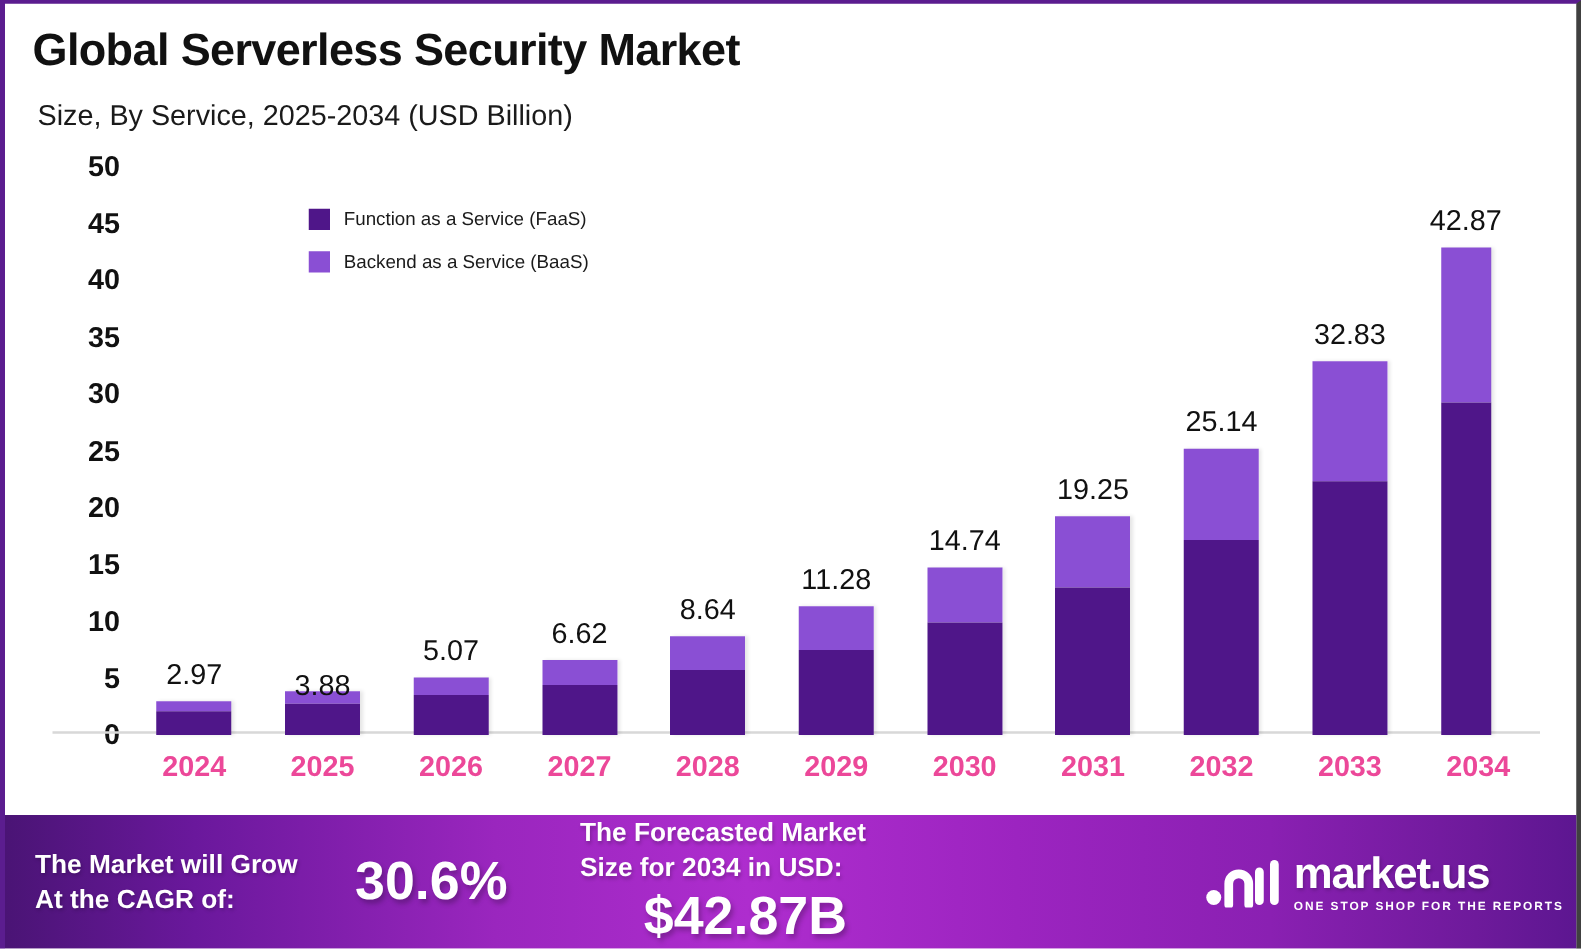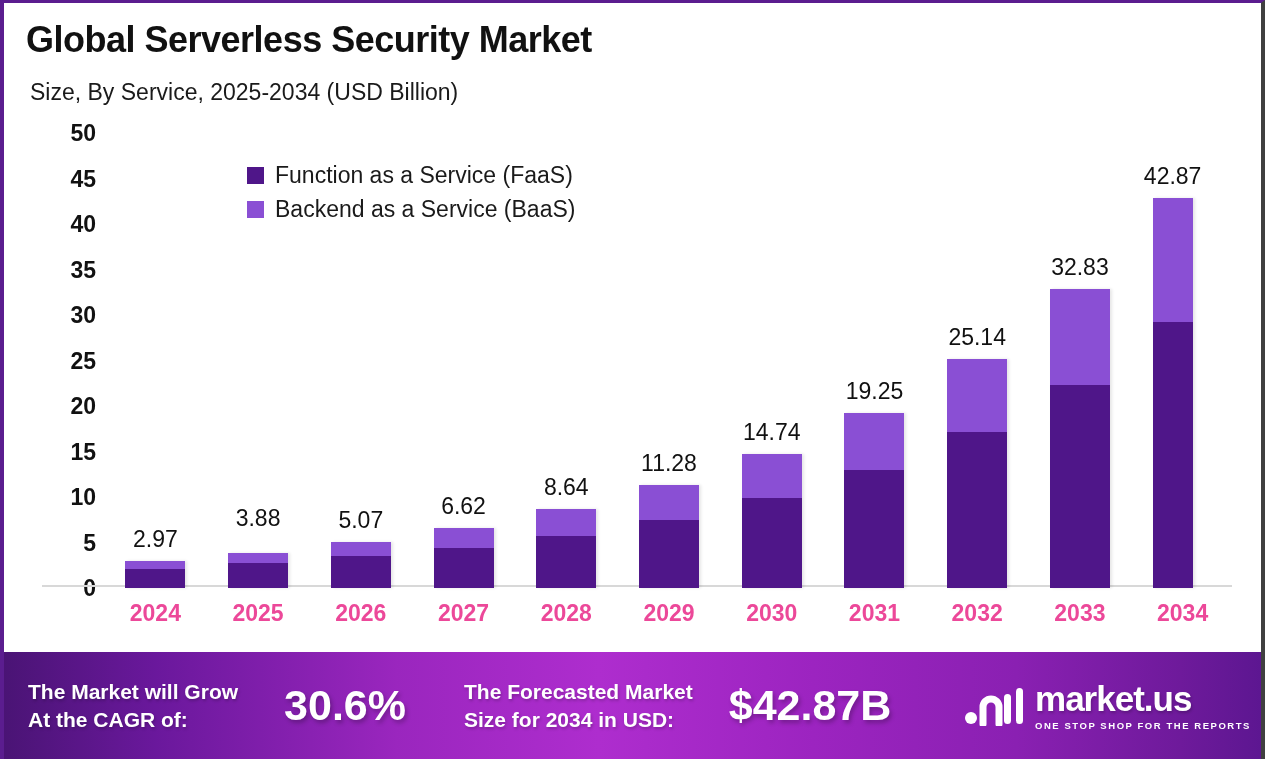--- a/index.html
+++ b/index.html
@@ -54,21 +54,21 @@
     align-items: center;
     height: 34px;
   }
   .legend-swatch {
     width: 17px;
     height: 17px;
     flex: 0 0 17px;
   }
   .legend-label {
     margin-left: 11px;
-    font-size: 23px;
+    font-size: 15px;
     color: #1a1a1a;
     white-space: nowrap;
   }
 
   
   .plot {
     position: absolute;
     left: 100px;
     top: 130px;
     width: 1130px;
@@ -245,21 +245,21 @@
           <div class="seg" style="height: 8.372px; background: rgb(138, 79, 212);"></div>
           <div class="seg" style="height: 18.655px; background: rgb(79, 22, 137);"></div>
         </div>
         <div class="bar-value" style="bottom: 35.027px;">2.97</div>
       </div>
       <div class="bar-group" style="left: 124.091px; width: 60px; height: 455px;">
         <div class="bar-stack">
           <div class="seg" style="height: 10.283px; background: rgb(138, 79, 212);"></div>
           <div class="seg" style="height: 25.025px; background: rgb(79, 22, 137);"></div>
         </div>
-        <div class="bar-value" style="bottom: 56px;">3.88</div>
+        <div class="bar-value" style="bottom: 26px;">3.88</div>
       </div>
       <div class="bar-group" style="left: 226.818px; width: 60px; height: 455px;">
         <div class="bar-stack">
           <div class="seg" style="height: 13.832px; background: rgb(138, 79, 212);"></div>
           <div class="seg" style="height: 32.305px; background: rgb(79, 22, 137);"></div>
         </div>
         <div class="bar-value" style="bottom: 54.137px;">5.07</div>
       </div>
       <div class="bar-group" style="left: 329.545px; width: 60px; height: 455px;">
         <div class="bar-stack">
@@ -333,21 +333,21 @@
     </div>
 
   <div class="footer">
     <div class="footer-block" style="margin-left:24px;">
       <div class="footer-caption">
         <div>The Market will Grow</div>
         <div>At the CAGR of:</div>
       </div>
       <div class="footer-stat" style="margin-left:46px;">30.6%</div>
     </div>
-    <div class="footer-block" style="margin-left:58px;">
+    <div class="footer-block" style="margin-left:58px;flex-direction:column;">
       <div class="footer-caption">
         <div>The Forecasted Market</div>
         <div>Size for 2034 in USD:</div>
       </div>
       <div class="footer-stat" style="margin-left:36px;">$42.87B</div>
     </div>
 
     <div class="logo">
       <svg class="logo-mark" width="62" height="40" viewBox="0 0 62 40">
         <circle cx="7" cy="32" r="6" fill="#ffffff"></circle>

